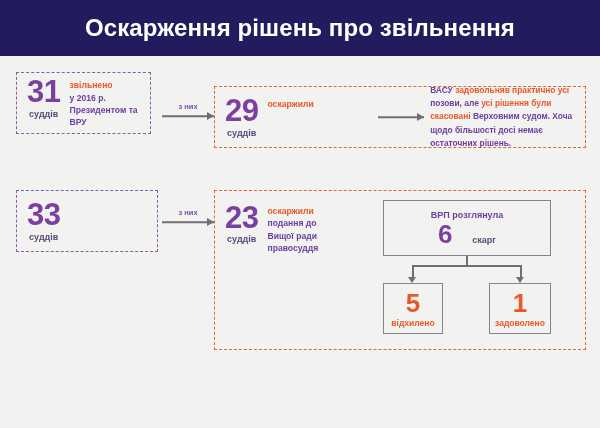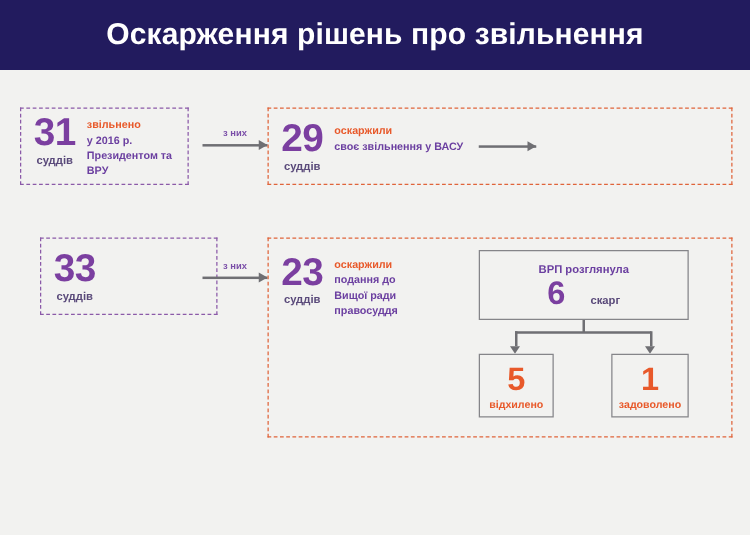--- a/index.html
+++ b/index.html
@@ -202,21 +202,21 @@
     border-right: 4.5px solid transparent;
   }
 </style>
 </head>
 <body>
 
 <div class="header">
   <div class="header-title">Оскарження рішень про звільнення</div>
 </div>
 
-<div class="group group-purple" style="position:absolute; left:16px; top:86px; width:135px; height:62px;">
+<div class="group group-purple" style="position:absolute; left:16px; top:72px; width:135px; height:62px;">
   <div class="stat">
     <div class="stat-numwrap">
       <span class="stat-num">31</span>
       <span class="stat-unit">суддів</span>
     </div>
     <div class="stat-desc">
       <span class="o">звільнено</span><br>
       <span class="p">у 2016 р. Президентом та ВРУ</span>
     </div>
   </div>
@@ -228,29 +228,31 @@
 </div>
 
 <div class="group group-orange" style="position:absolute; left:214px; top:86px; width:372px; height:62px;">
   <div class="stat" style="width:148px;">
     <div class="stat-numwrap">
       <span class="stat-num">29</span>
       <span class="stat-unit">суддів</span>
     </div>
     <div class="stat-desc">
       <span class="o">оскаржили</span><br>
-      <span class="p">своє звільнення у ВАСУ</span>
     </div>
   </div>
   <div class="arrow-block" style="width:46px; height:10px; margin-right:6px;">
     <div class="arrow-line" style="width:46px;"></div>
   </div>
-</div>
-
-<div class="group group-purple" style="position:absolute; left:32px; top:190px; width:142px; height:62px;text-align:center;">
+  <div class="note" style="width:160px;">
+    <span class="p">ВАСУ </span><span class="o">задовольняв практично усі</span><span class="p"> позови, але </span><span class="o">усі рішення були скасовані</span><span class="p"> Верховним судом. Хоча щодо більшості досі немає остаточних рішень.</span>
+  </div>
+</div>
+
+<div class="group group-purple" style="position:absolute; left:16px; top:190px; width:142px; height:62px;text-align:center;">
   <div class="stat">
     <div class="stat-numwrap">
       <span class="stat-num">33</span>
       <span class="stat-unit">суддів</span>
     </div>
   </div>
 </div>
 
 <div class="arrow-block" style="position:absolute; left:162px; top:205px; width:52px; height:24px;">
   <div class="arrow-label">з них</div>

